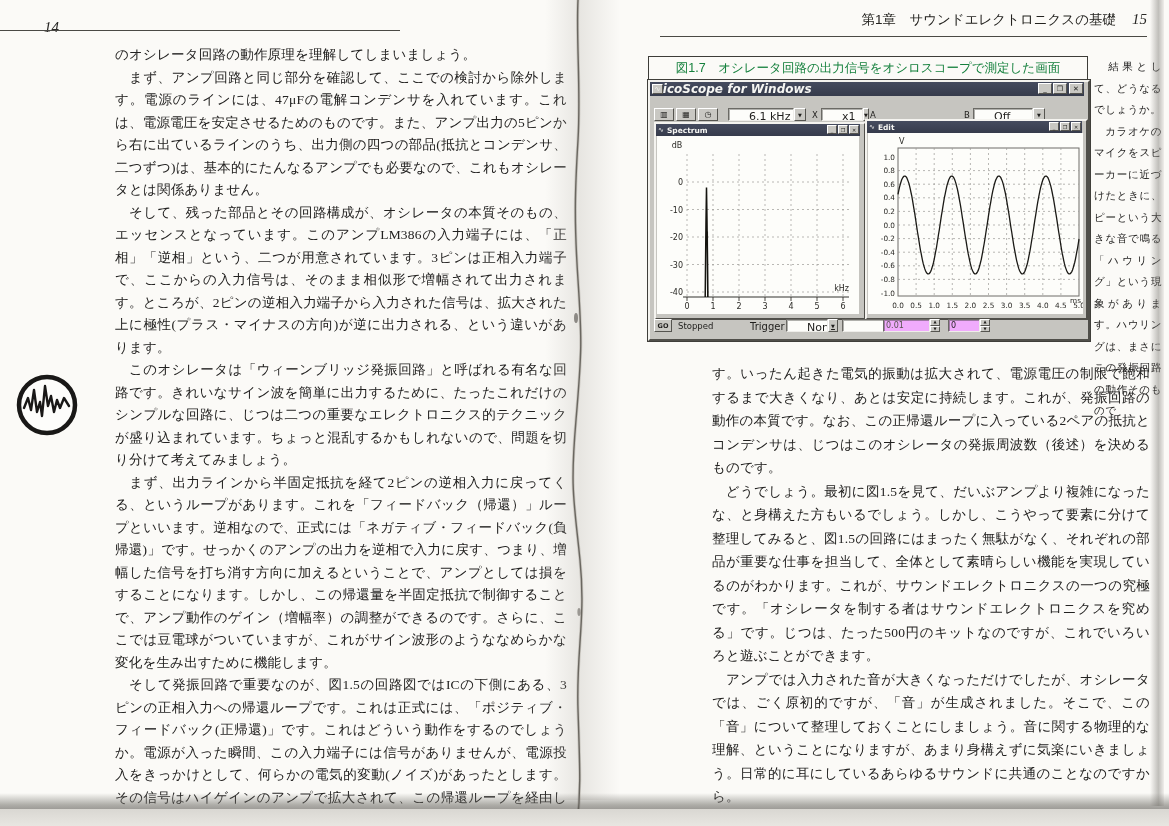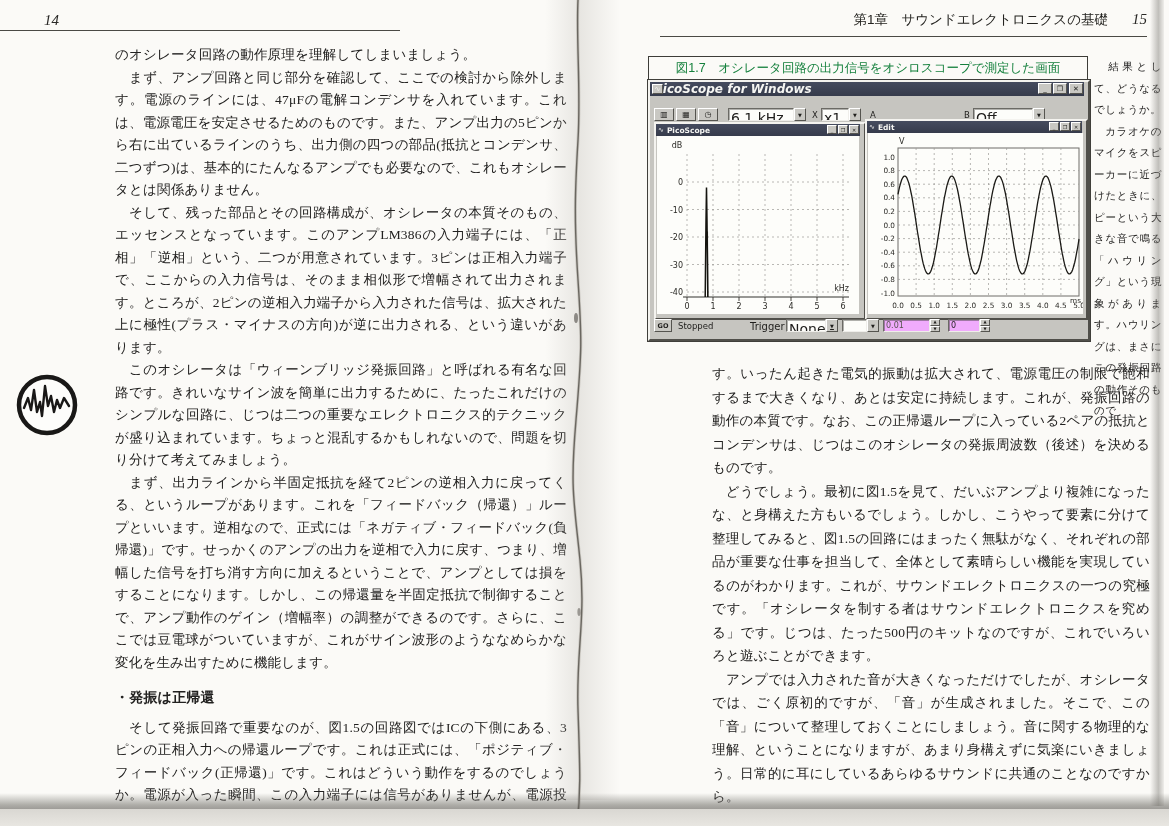--- a/index.html
+++ b/index.html
@@ -19,68 +19,67 @@
   .titlebar{background:linear-gradient(#454b5e,#363b4b);color:#f6f6f3;display:flex;align-items:center;
             padding:0 2px;box-sizing:border-box;}
   .tbtn{background:#c9c8c3;border:1px solid;border-color:#ffffff #55544f #55544f #ffffff;
         display:flex;align-items:center;justify-content:center;color:#1d1d1b;box-sizing:border-box;}
   .btn95{background:#c9c8c3;border:1px solid;border-color:#ffffff #55544f #55544f #ffffff;
          box-sizing:border-box;display:flex;align-items:center;justify-content:center;}
   .sunken{background:#f0abfc;border:1px solid;border-color:#6b6a65 #efeeea #efeeea #6b6a65;
           box-shadow:inset 1px 1px 0 rgba(60,60,55,.45);box-sizing:border-box;}
   .combo{display:flex;align-items:stretch;box-sizing:border-box;}
   .combo .val{flex:1;background:#fdfdfa;border:1px solid;border-color:#6b6a65 #efeeea #efeeea #6b6a65;
-              box-shadow:inset 1px 1px 0 rgba(60,60,55,.4);font-size:14px;padding:1px 2px;
+              box-shadow:inset 1px 1px 0 rgba(60,60,55,.4);font-size:11px;padding:1px 20px;
               white-space:nowrap;overflow:hidden;box-sizing:border-box;}
   .combo .arr{width:12px;background:#c9c8c3;border:1px solid;border-color:#fff #55544f #55544f #fff;
               font-size:5px;display:flex;align-items:center;justify-content:center;box-sizing:border-box;}
   .spin{display:flex;align-items:stretch;box-sizing:border-box;}
   .spin .sbtns{width:10px;display:flex;flex-direction:column;}
   .spin .sbtns div{flex:1;background:#c9c8c3;border:1px solid;border-color:#fff #55544f #55544f #fff;
                    font-size:4px;line-height:4px;display:flex;align-items:center;justify-content:center;box-sizing:border-box;}
   .mitem{font-size:9px;padding:1px 0;color:#14140f;}
   text{font-family:"DejaVu Sans","Liberation Sans",sans-serif;}
 </style>
 </head>
 <body>
 
 <div id="canvas">
 
   <div class="abs" style="left:0;top:0;width:570px;height:800px;">
-    <div class="abs pgnum" style="left:44px;top:12px;">14</div>
+    <div class="abs pgnum" style="left:44px;top:19px;">14</div>
     <div class="abs rule" style="left:0;top:30px;width:400px;"></div>
 
     <div class="abs jp" style="left:115px;top:44px;width:452px;">
       <p>のオシレータ回路の動作原理を理解してしまいましょう。</p>
       <p>　まず、アンプ回路と同じ部分を確認して、ここでの検討から除外します。電源のラインには、47μFの電解コンデンサを入れています。これは、電源電圧を安定させるためのものです。また、アンプ出力の5ピンから右に出ているラインのうち、出力側の四つの部品(抵抗とコンデンサ、二つずつ)は、基本的にたんなるアンプでも必要なので、これもオシレータとは関係ありません。</p>
       <p>　そして、残った部品とその回路構成が、オシレータの本質そのもの、エッセンスとなっています。このアンプLM386の入力端子には、「正相」「逆相」という、二つが用意されています。3ピンは正相入力端子で、ここからの入力信号は、そのまま相似形で増幅されて出力されます。ところが、2ピンの逆相入力端子から入力された信号は、拡大された上に極性(プラス・マイナスの方向)が逆に出力される、という違いがあります。</p>
       <p>　このオシレータは「ウィーンブリッジ発振回路」と呼ばれる有名な回路です。きれいなサイン波を簡単に出力するために、たったこれだけのシンプルな回路に、じつは二つの重要なエレクトロニクス的テクニックが盛り込まれています。ちょっと混乱するかもしれないので、問題を切り分けて考えてみましょう。</p>
       <p>　まず、出力ラインから半固定抵抗を経て2ピンの逆相入力に戻ってくる、というループがあります。これを「フィードバック（帰還）」ループといいます。逆相なので、正式には「ネガティブ・フィードバック(負帰還)」です。せっかくのアンプの出力を逆相で入力に戻す、つまり、増幅した信号を打ち消す方向に加えるということで、アンプとしては損をすることになります。しかし、この帰還量を半固定抵抗で制御することで、アンプ動作のゲイン（増幅率）の調整ができるのです。さらに、ここでは豆電球がついていますが、これがサイン波形のようななめらかな変化を生み出すために機能します。</p>
-      <p class="gothic" style="font-weight:bold;font-size:14px;margin:12px 0 8px 0;text-align:left;">・発振は正帰還</p>
       <p>　そして発振回路で重要なのが、図1.5の回路図ではICの下側にある、3ピンの正相入力への帰還ループです。これは正式には、「ポジティブ・フィードバック(正帰還)」です。これはどういう動作をするのでしょうか。電源が入った瞬間、この入力端子には信号がありませんが、電源投入をきっかけとして、何らかの電気的変動(ノイズ)があったとします。その信号はハイゲインのアンプで拡大されて、この帰還ループを経由して、正相入力に戻ってきます。そして、再びその信号が増幅されて出力に出て、これがまた戻ってきます。</p>
     </div>
 
     <svg class="abs" style="left:14px;top:372px;" width="66" height="66" viewBox="0 0 66 66">
       <circle cx="33" cy="33" r="28" fill="#fdfdfb" stroke="#191817" stroke-width="4.5"></circle>
       <polyline points="10,36 14,26 17,38 20,18 23,40 26,30 28,44 31,14 34,34 37,24 40,40 43,28 46,36 50,26 55,34" fill="none" stroke="#191817" stroke-width="2.4" stroke-linejoin="round" stroke-linecap="round"></polyline>
     </svg>
   </div>
 
   <div class="abs" style="left:545px;top:0;width:100px;height:800px;background:linear-gradient(to right,rgba(190,187,180,0),rgba(180,177,170,0.28) 35%,rgba(190,187,180,0) 75%);"></div>
   <svg class="abs" style="left:545px;top:0;" width="80" height="826" viewBox="0 0 80 826">
     <path d="M33,0 C31,40 36,90 33,140 S29,220 33,280 S37,350 31,420 S29,500 35,560 S31,650 33,710 S36,790 32,826" fill="none" stroke="#a49f96" stroke-width="3" opacity="0.45"></path>
     <path d="M33,0 C31,40 36,90 33,140 S29,220 33,280 S37,350 31,420 S29,500 35,560 S31,650 33,710 S36,790 32,826" fill="none" stroke="#59564f" stroke-width="1.4" opacity="0.85"></path>
     <ellipse cx="31" cy="318" rx="2" ry="5" fill="#4d4a44" opacity="0.6"></ellipse>
     <ellipse cx="34" cy="612" rx="1.6" ry="4" fill="#4d4a44" opacity="0.5"></ellipse>
   </svg>
 
   <div class="abs" style="left:600px;top:0;width:569px;height:800px;">
     <div class="abs" style="left:0;top:10px;width:547px;text-align:right;white-space:nowrap;">
       <span class="gothic" style="font-size:13.5px;color:#23221f;">第1章　サウンドエレクトロニクスの基礎</span>
-      <span class="pgnum" style="margin-left:20px;">15</span>
+      <span class="pgnum" style="margin-left:12px;">15</span>
     </div>
     <div class="abs rule" style="left:60px;top:36px;width:487px;"></div>
 
     <div class="abs gothic" style="left:48px;top:56px;width:438px;height:22px;border:1px solid #3d3c38;display:flex;align-items:center;justify-content:center;">
       <span style="font-size:12.5px;color:#15803d;">図1.7　オシレータ回路の出力信号をオシロスコープで測定した画面</span>
     </div>
 
     <div class="abs win95 ui" style="left:48px;top:80px;width:438px;height:257px;">
 
       <div class="abs titlebar" style="left:0;top:0;width:434px;height:14px;">
@@ -126,21 +125,21 @@
         <span class="abs" style="left:314px;top:2px;font-size:8.5px;">B</span>
         <div class="abs combo" style="left:323px;top:0;width:72px;height:13px;">
           <div class="val">Off</div>
           <div class="arr">▼</div>
         </div>
       </div>
 
       <div class="abs win95" style="left:4px;top:40px;width:208px;height:194px;box-shadow:none;">
         <div class="abs titlebar" style="left:0;top:0;width:204px;height:12px;">
           <span style="font-size:7px;">∿</span>
-          <span style="margin-left:3px;font-size:7.5px;font-weight:bold;">PicoScope</span>
+          <span style="margin-left:3px;font-size:7.5px;font-weight:bold;">Spectrum</span>
           <div class="abs tbtn" style="right:23px;top:1px;width:10px;height:9px;font-size:5px;">
             <span>_</span>
             </div>
           <div class="abs tbtn" style="right:12px;top:1px;width:10px;height:9px;font-size:5px;">
             <span>❐</span>
             </div>
           <div class="abs tbtn" style="right:1px;top:1px;width:10px;height:9px;font-size:5px;">
             <span>✕</span>
             </div>
         </div>

